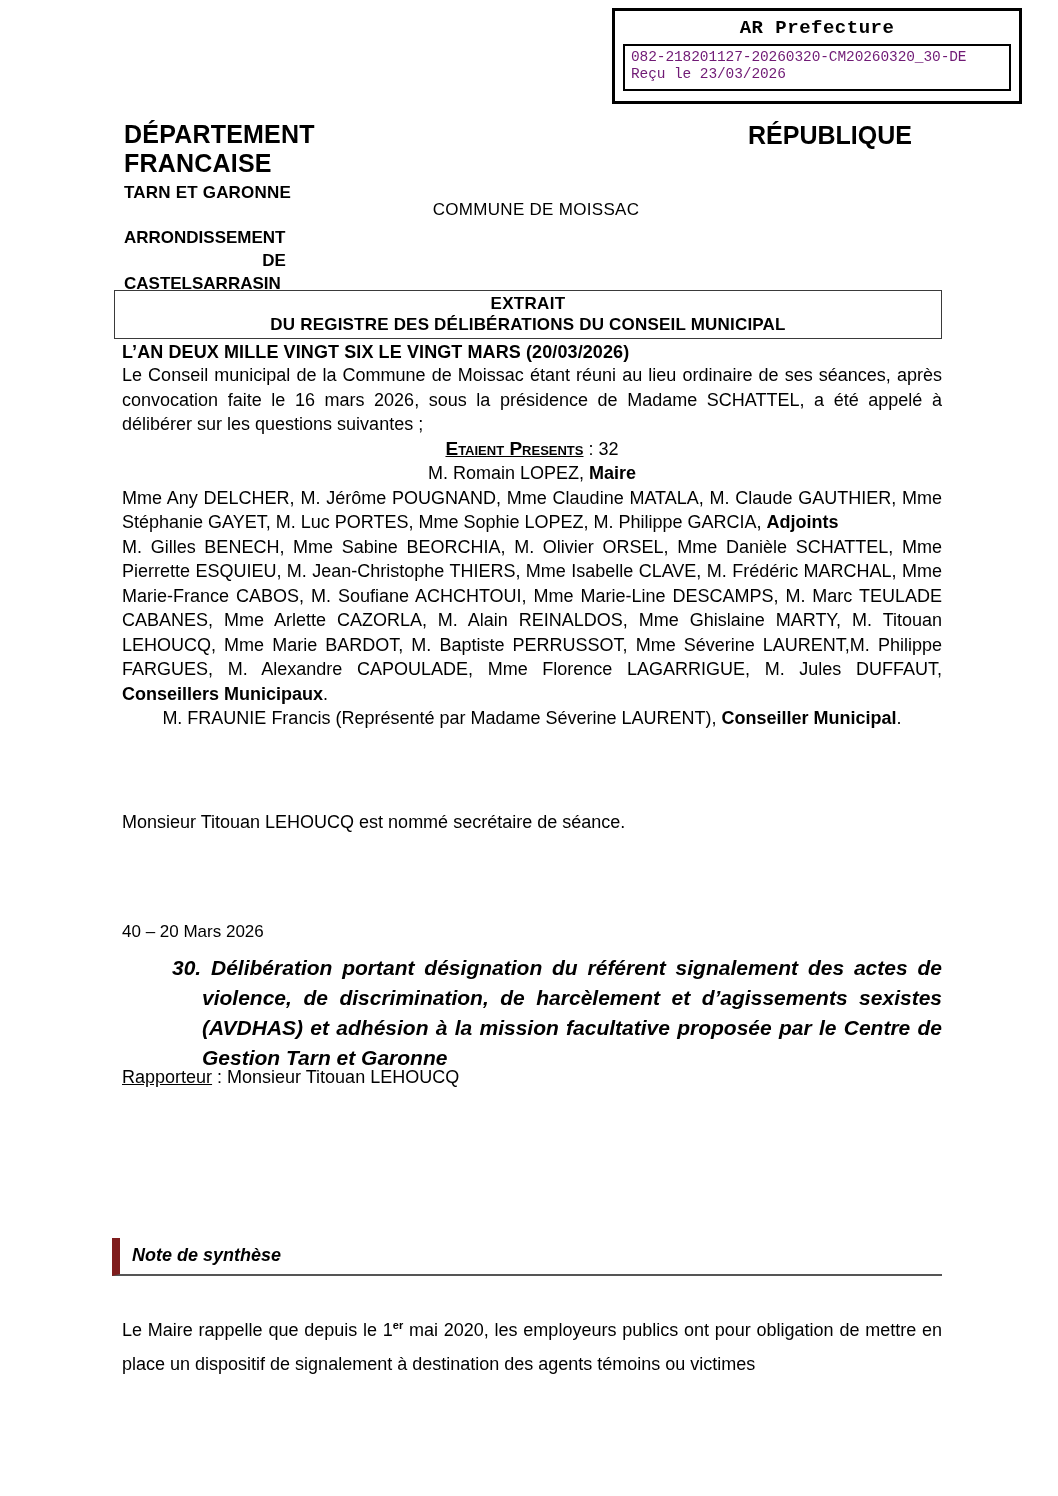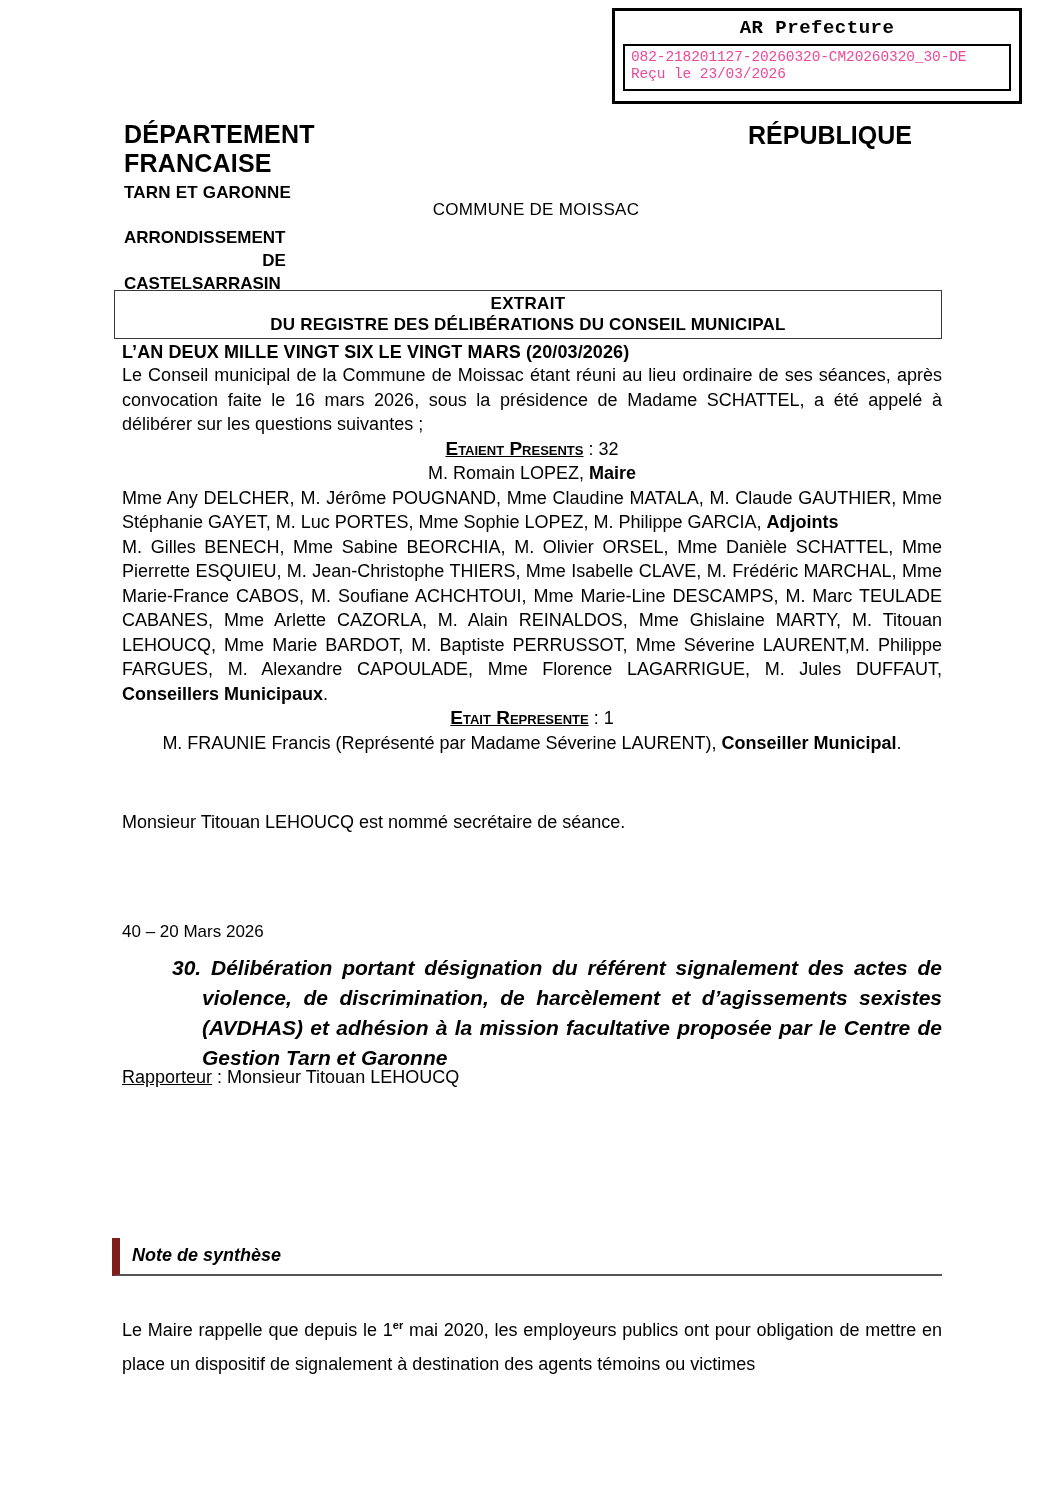--- a/index.html
+++ b/index.html
@@ -40,21 +40,21 @@
   }
   .ar-inner {
     border: 2px solid #000;
     padding: 3px 6px 6px 6px;
     background: #fff;
   }
   .ar-inner div {
     font-family: "Liberation Mono", monospace;
     font-size: 14.5px;
     line-height: 17px;
-    color: #ec4899;
+    color: #701a75;
     white-space: nowrap;
     letter-spacing: -0.1px;
   }
 
   
   .dept-block {
     position: absolute;
     left: 124px;
     top: 120px;
     width: 300px;
@@ -271,21 +271,20 @@
     <p class="just">Le Conseil municipal de la Commune de Moissac étant réuni au lieu ordinaire de ses séances, après convocation faite le 16 mars 2026, sous la présidence de Madame SCHATTEL, a été appelé à délibérer sur les questions suivantes ;</p>
 
     <p class="plain"><span class="sc">Etaient Presents</span><span> : 32</span></p>
 
     <p class="plain"><span>M. Romain LOPEZ, </span><b class="inline">Maire</b></p>
 
     <p class="just"><span>Mme Any DELCHER, M. Jérôme POUGNAND, Mme Claudine MATALA, M. Claude GAUTHIER, Mme Stéphanie GAYET, M. Luc PORTES, Mme Sophie LOPEZ, M. Philippe GARCIA, </span><b class="inline">Adjoints</b></p>
 
     <p class="just"><span>M. Gilles BENECH, Mme Sabine BEORCHIA, M. Olivier ORSEL, Mme Danièle SCHATTEL, Mme Pierrette ESQUIEU, M. Jean-Christophe THIERS, Mme Isabelle CLAVE, M. Frédéric MARCHAL, Mme Marie-France CABOS, M. Soufiane ACHCHTOUI, Mme Marie-Line DESCAMPS, M. Marc TEULADE CABANES, Mme Arlette CAZORLA, M. Alain REINALDOS, Mme Ghislaine MARTY, M. Titouan LEHOUCQ, Mme Marie BARDOT, M. Baptiste PERRUSSOT, Mme Séverine LAURENT,M. Philippe FARGUES, M. Alexandre CAPOULADE, Mme Florence LAGARRIGUE, M. Jules DUFFAUT, </span><b class="inline">Conseillers Municipaux</b><span>.</span></p>
 
-    <p class="plain"><span class="sc">Etait Represente</span><span> : 1</span></p>
 
     <p class="plain"><span>M. FRAUNIE Francis (Représenté par Madame Séverine LAURENT), </span><b class="inline">Conseiller Municipal</b><span>.</span></p>
   </div>
 
   <div class="secretaire">Monsieur Titouan LEHOUCQ est nommé secrétaire de séance.</div>
 
   <div class="delib-date">40 – 20 Mars 2026</div>
   <div class="delib-title"><span>30. Délibération portant désignation du référent signalement des actes de violence, de discrimination, de harcèlement et d’agissements sexistes (AVDHAS) et adhésion à la mission facultative proposée par le Centre de Gestion Tarn et Garonne</span></div>
   <div class="rapporteur"><span class="u">Rapporteur</span><span> : Monsieur Titouan LEHOUCQ</span></div>
 

